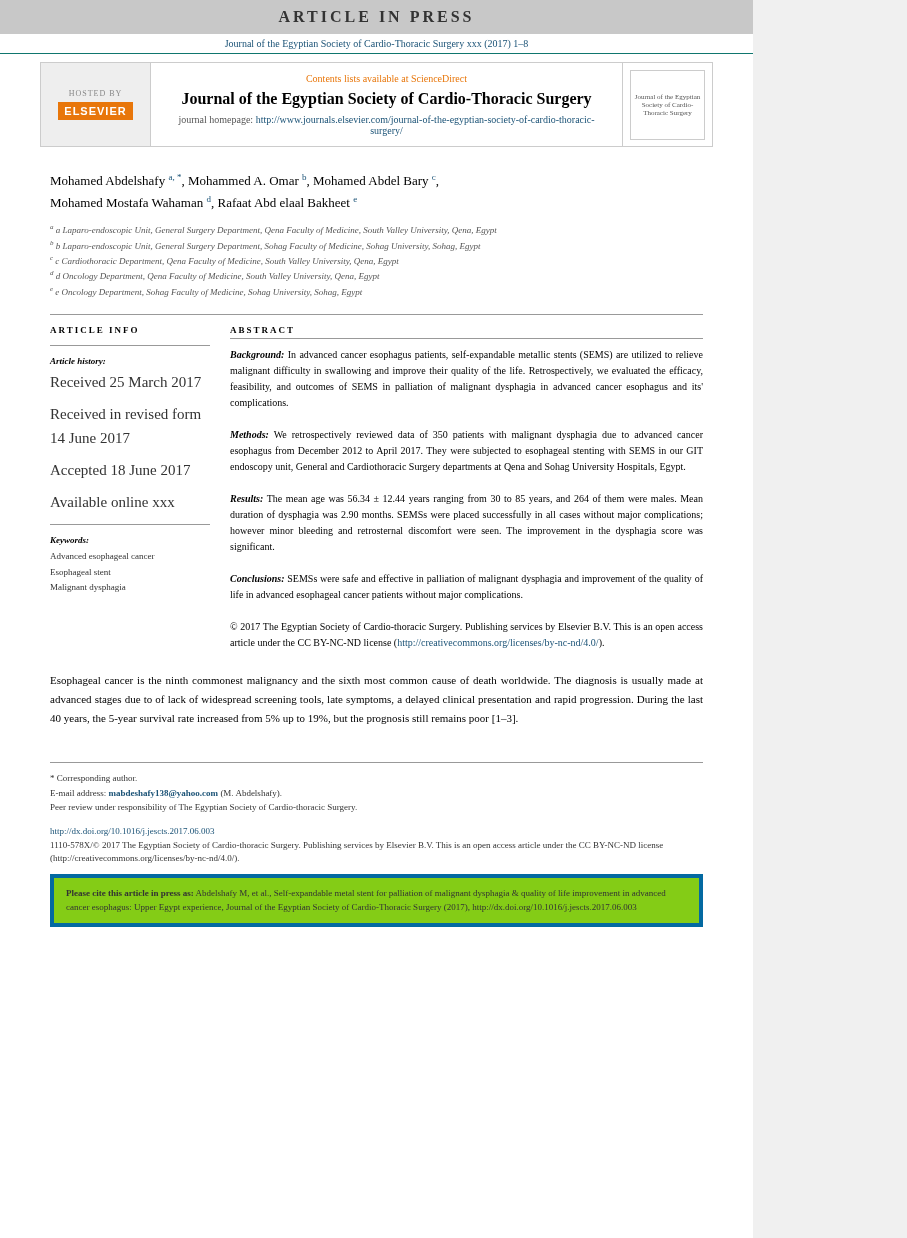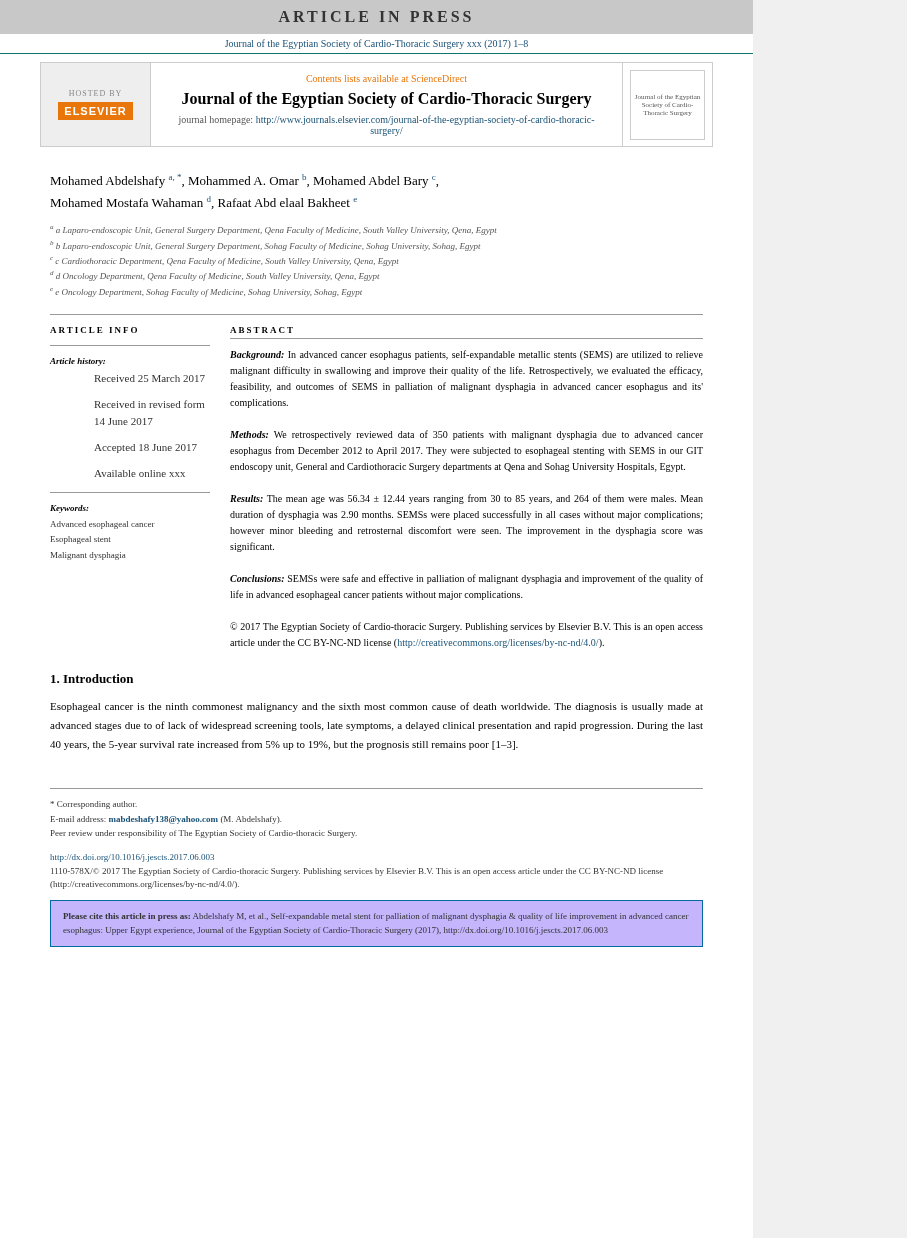--- a/index.html
+++ b/index.html
@@ -179,25 +179,24 @@
       margin-bottom: 8px;
     }
     .article-info-label {
       font-size: 9px;
       font-style: italic;
       font-weight: bold;
       color: #000;
       margin-bottom: 4px;
     }
     .article-info-text {
-      font-size: 11px;
+      font-size: 15px;
       color: #333;
       line-height: 1.6;
       margin-bottom: 8px;
-      margin-left: 44px;
     }
     .keywords-label {
       font-size: 9px;
       font-style: italic;
       font-weight: bold;
       color: #000;
       margin-top: 8px;
       margin-bottom: 4px;
     }
     .keyword-item {
@@ -267,27 +266,27 @@
     }
     .doi-text a { color: #1a5276; text-decoration: none; }
     .doi-copyright {
       font-size: 9px;
       color: #333;
       line-height: 1.5;
     }
 
     
     .citation-box {
-      background: #c4b5fd;
+      background: #84cc16;
       margin: 8px 50px;
       padding: 8px 12px;
       font-size: 9px;
       color: #333;
       line-height: 1.6;
-      border: 1px solid #0369a1;
+      border: 4px solid #0369a1;
     }
   </style>
 </head>
 <body>
 
 <div class="page-wrapper">
 
   <div class="article-in-press-banner">
     <span>ARTICLE IN PRESS</span>
   </div>
@@ -371,24 +370,20 @@
           <br><br>
           <strong>Conclusions:</strong>
           <span>SEMSs were safe and effective in palliation of malignant dysphagia and improvement of the quality of life in advanced esophageal cancer patients without major complications.</span>
           <br><br>
           <span>© 2017 The Egyptian Society of Cardio-thoracic Surgery. Publishing services by Elsevier B.V. This is an open access article under the CC BY-NC-ND license (</span><a href="#" class="abstract-link">http://creativecommons.org/licenses/by-nc-nd/4.0/</a><span>).</span>
         </div>
       </div>
     </div>
 
     <div class="intro-section">
-      <div class="section-number-title">
-        <span>1.</span>
-        <span>Introduction</span>
-      </div>
       <div class="body-text">Esophageal cancer is the ninth commonest malignancy and the sixth most common cause of death worldwide. The diagnosis is usually made at advanced stages due to of lack of widespread screening tools, late symptoms, a delayed clinical presentation and rapid progression. During the last 40 years, the 5-year survival rate increased from 5% up to 19%, but the prognosis still remains poor [1–3].</div>
     </div>
 
   </div>
 
   <div class="footer-section">
     <div class="footnote-text">
       <span>* Corresponding author.</span>
     </div>
     <div class="footnote-text">

